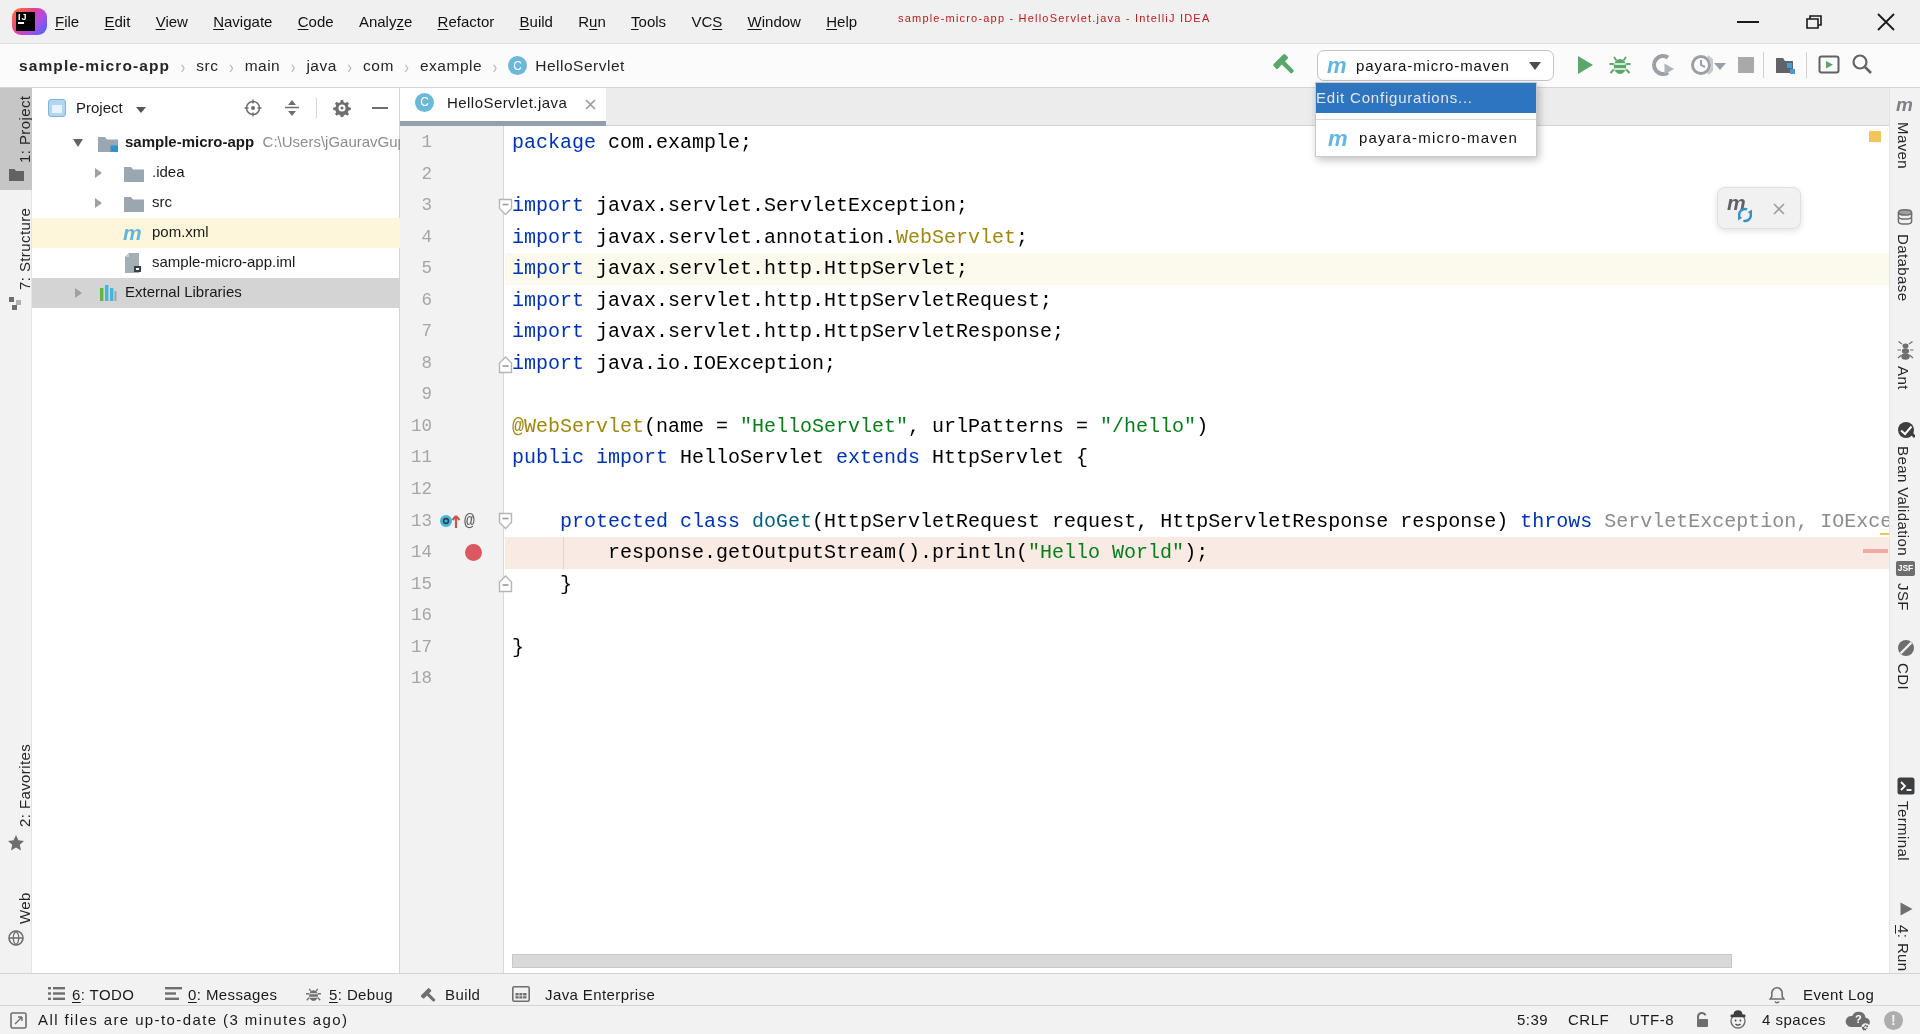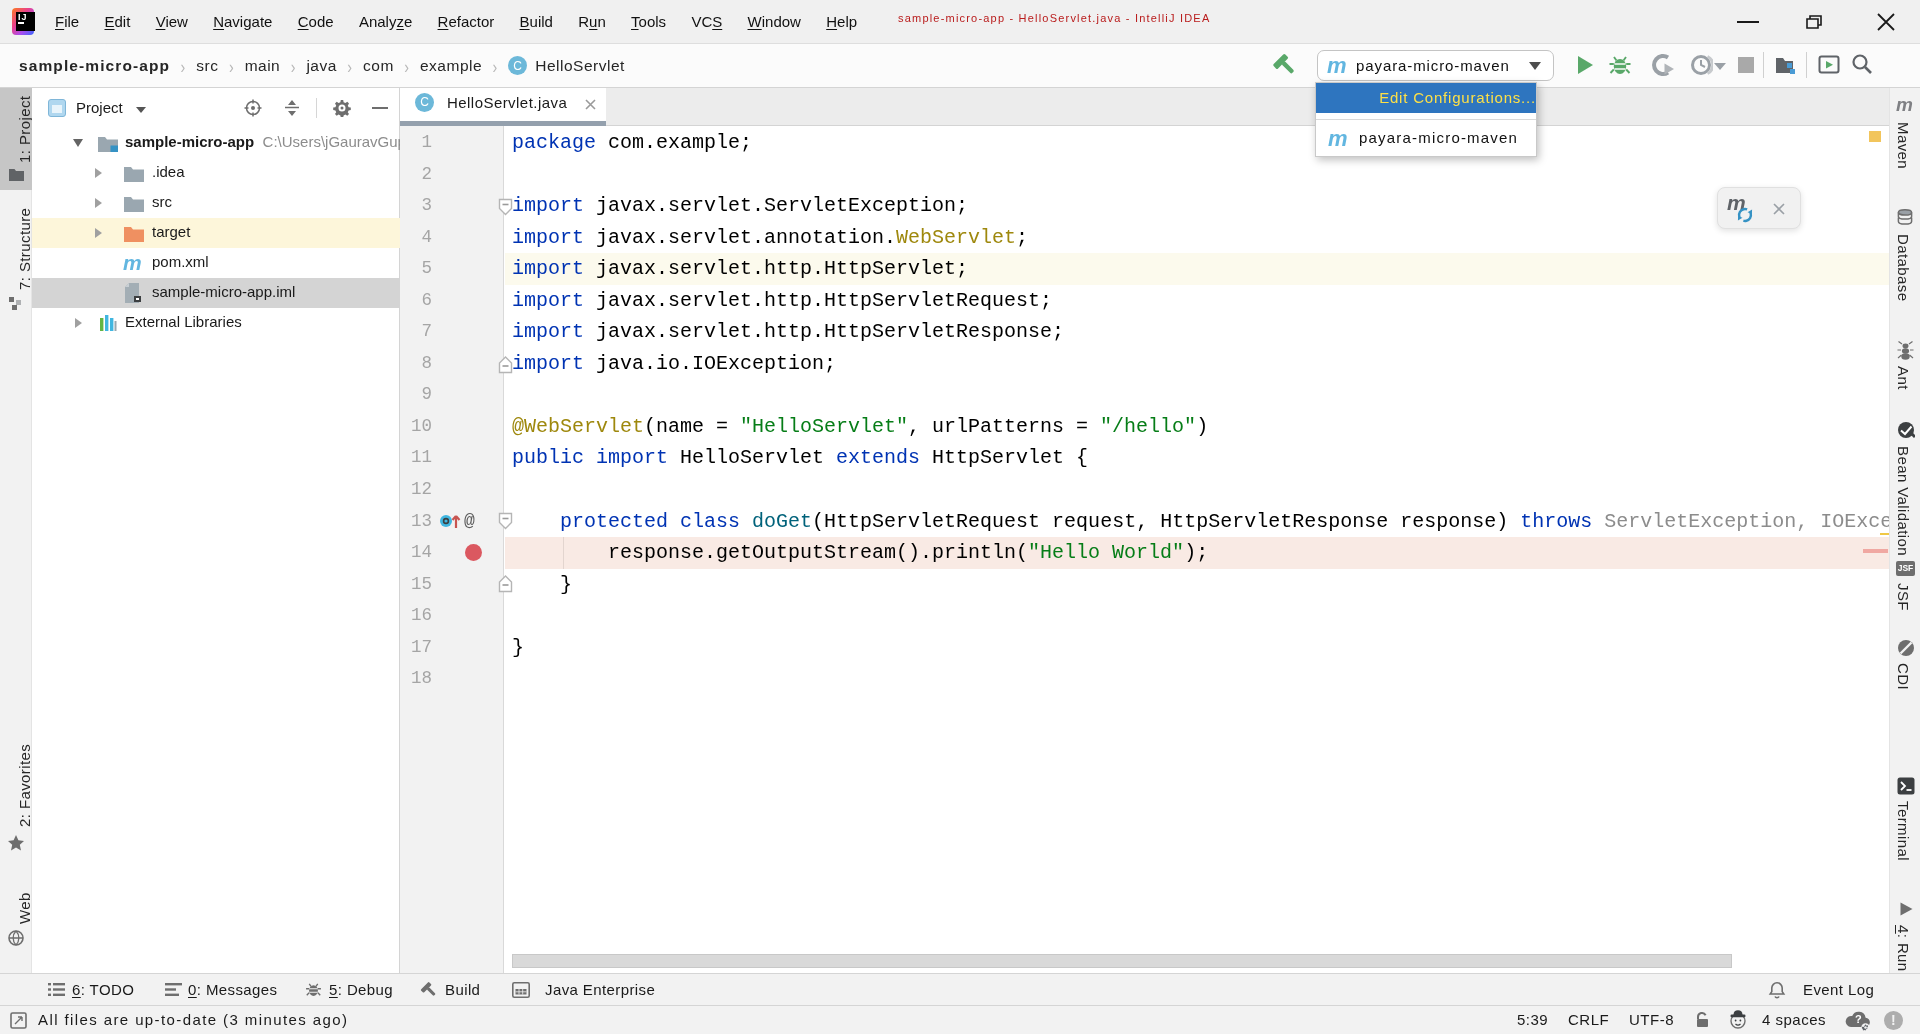--- a/index.html
+++ b/index.html
@@ -23,25 +23,25 @@
 #ppanel{left:32px;top:88px;width:368px;height:885px;background:#fff;border-right:1px solid #d4d4d4}
 #tabbar{left:400px;top:88px;width:1489px;height:38px;background:#ececec;border-bottom:1px solid #d4d4d4}
 #tab1{left:400px;top:88px;width:206px;height:33px;background:#fff;font-size:15px}
 #tabunder{left:400px;top:121px;width:206px;height:5px;background:#94a0ad}
 #gutter{left:400px;top:126px;width:104px;height:847px;background:#f2f2f2;border-right:1px solid #d9d9d9}
 #codearea{left:507px;top:126px;width:1382px;height:847px;background:#fff}
 .vtext{white-space:nowrap;font-size:15px;color:#262626;letter-spacing:0.4px}
 
 #btoolbar{left:0;top:973px;width:1920px;height:32px;background:#f2f2f2;border-top:1px solid #d5d5d5;font-size:15px;letter-spacing:0.4px}
 #statusbar{left:0;top:1005px;width:1920px;height:29px;background:#f2f2f2;border-top:1px solid #d5d5d5;font-size:15px;letter-spacing:0.5px}
-.bitem{display:flex;align-items:center;height:31px;position:absolute;top:0}
+.bitem{display:flex;align-items:flex-start;height:31px;position:absolute;top:12px}
 </style></head>
 <body>
 <div class="abs" id="titlebar">
-  <div class="abs" style="left:12px;top:8px;width:22px;height:27px;border-radius:4px;background:linear-gradient(130deg,#fc7a1e 0%,#e9418b 38%,#a84df0 68%,#3a66fb 100%)">
+  <div class="abs" style="left:12px;top:8px;width:35px;height:27px;border-radius:9px;background:linear-gradient(130deg,#fc7a1e 0%,#e9418b 38%,#a84df0 68%,#3a66fb 100%)">
     <div class="abs" style="left:4px;top:4px;width:19px;height:19px;background:#000"></div>
     <div class="abs" style="left:6px;top:4px;font-size:9px;color:#fff;font-weight:bold;letter-spacing:1px">IJ</div>
     <div class="abs" style="left:6px;top:14px;width:6px;height:2px;background:#fff"></div>
   </div>
   <div class="abs menu">
     <span><u>F</u>ile</span>
       <span><u>E</u>dit</span>
       <span><u>V</u>iew</span>
       <span><u>N</u>avigate</span>
       <span><u>C</u>ode</span>
@@ -236,29 +236,20 @@
     <div class="abs" style="left:120px;top:5px">.idea</div>
   </div>
   <div style="height:30px;position:relative">
     <svg class="abs" style="left:62px;top:9px" width="9" height="12">
         <path d="M1 1 L8 6 L1 11 Z" fill="#a0a0a0"></path>
       </svg>
     <svg class="abs" style="left:92px;top:7px" width="20" height="17" viewBox="0 0 20 17">
         <path d="M0 2 h7 l2 2.6 h11 v12.4 h-20 z" fill="#9aa7b0"></path>
       </svg>
     <div class="abs" style="left:120px;top:5px">src</div>
-  </div>
-  <div style="height:30px;position:relative">
-    <svg class="abs" style="left:62px;top:9px" width="9" height="12">
-        <path d="M1 1 L8 6 L1 11 Z" fill="#a0a0a0"></path>
-      </svg>
-    <svg class="abs" style="left:92px;top:7px" width="20" height="17" viewBox="0 0 20 17">
-        <path d="M0 2 h7 l2 2.6 h11 v12.4 h-20 z" fill="#ef9061"></path>
-      </svg>
-    <div class="abs" style="left:120px;top:5px">target</div>
   </div>
   <div style="height:30px;position:relative">
     <div class="abs" style="left:91px;top:3px;width:24px;height:24px;color:#62b6e0;font-weight:bold;font-style:italic;font-size:21px">m</div>
     <div class="abs" style="left:120px;top:5px">pom.xml</div>
   </div>
   <div style="height:30px;position:relative">
     <svg class="abs" style="left:93px;top:5px" width="18" height="20" viewBox="0 0 18 20">
         <path d="M4 0 h10 v20 h-14 v-16 Z" fill="#a3aeb5"></path>
         <path d="M4 0 v4 h-4 Z" fill="#c8cfd4"></path>
         <rect x="9" y="13" width="7" height="6" fill="#3c3f41"></rect>
@@ -457,20 +448,20 @@
       <path d="M8 18 a5.5 5.5 0 1 1 1.2 -10.9 a7 7 0 0 1 13.4 1.6 a4.6 4.6 0 0 1 -0.8 9.3 Z" fill="#6e6e6e"></path>
       <text x="12" y="14" font-size="11" fill="#fff" font-weight="bold" font-family="Liberation Sans">?</text>
       <circle cx="22.5" cy="18.5" r="4.2" fill="#f2f2f2"></circle>
       <path fill="#5f6368" d="M22.5 15.2 l0.7 1.2 l1.4-0.2 l0.5 1.3 l-1 0.9 l0.3 1.4 l-1.3 0.5 l-0.6 1.2 l-1.2-0.6 l-1.3 0.5 l-0.3-1.4 l-1-0.9 l0.5-1.3 l1.4 0.2 Z"></path>
       <circle cx="22.5" cy="18.5" r="1.3" fill="#f2f2f2"></circle>
     </svg>
   <div class="abs" style="left:1884px;top:5px;width:19px;height:19px;border-radius:50%;background:#adadad;color:#f2f2f2;font-weight:bold;text-align:center;line-height:19px;font-size:14px">!</div>
 </div>
 
 <div class="abs" style="left:1315px;top:82px;width:222px;height:75px;background:#fff;border:1px solid #c9c9c9;box-shadow:2px 3px 8px rgba(0,0,0,0.25)">
-  <div class="abs" style="left:0;top:0;width:220px;height:30px;background:#2e75bf;color:#fde047;font-size:15px;text-align:right;line-height:30px;letter-spacing:0.8px">Edit Configurations...</div>
+  <div class="abs" style="left:0;top:0;width:220px;height:30px;background:#2e75bf;color:#e5e5e5;font-size:15px;text-align:left;line-height:30px;letter-spacing:0.8px">Edit Configurations...</div>
   <div class="abs" style="left:0;top:36px;width:220px;height:1px;background:#d9d9d9"></div>
   <div class="abs" style="left:12px;top:43px;width:24px;height:24px;color:#62b6e0;font-weight:bold;font-style:italic;font-size:22px">m</div>
   <div class="abs" style="left:43px;top:46px;font-size:15px;color:#111;letter-spacing:1.2px">payara-micro-maven</div>
 </div>
 <style>
 .kw{color:#0033b3}.an{color:#9e880d}.st{color:#067d17}.mt{color:#00627a}.gy{color:#8c8c8c}
 </style>
 
 </body></html>

